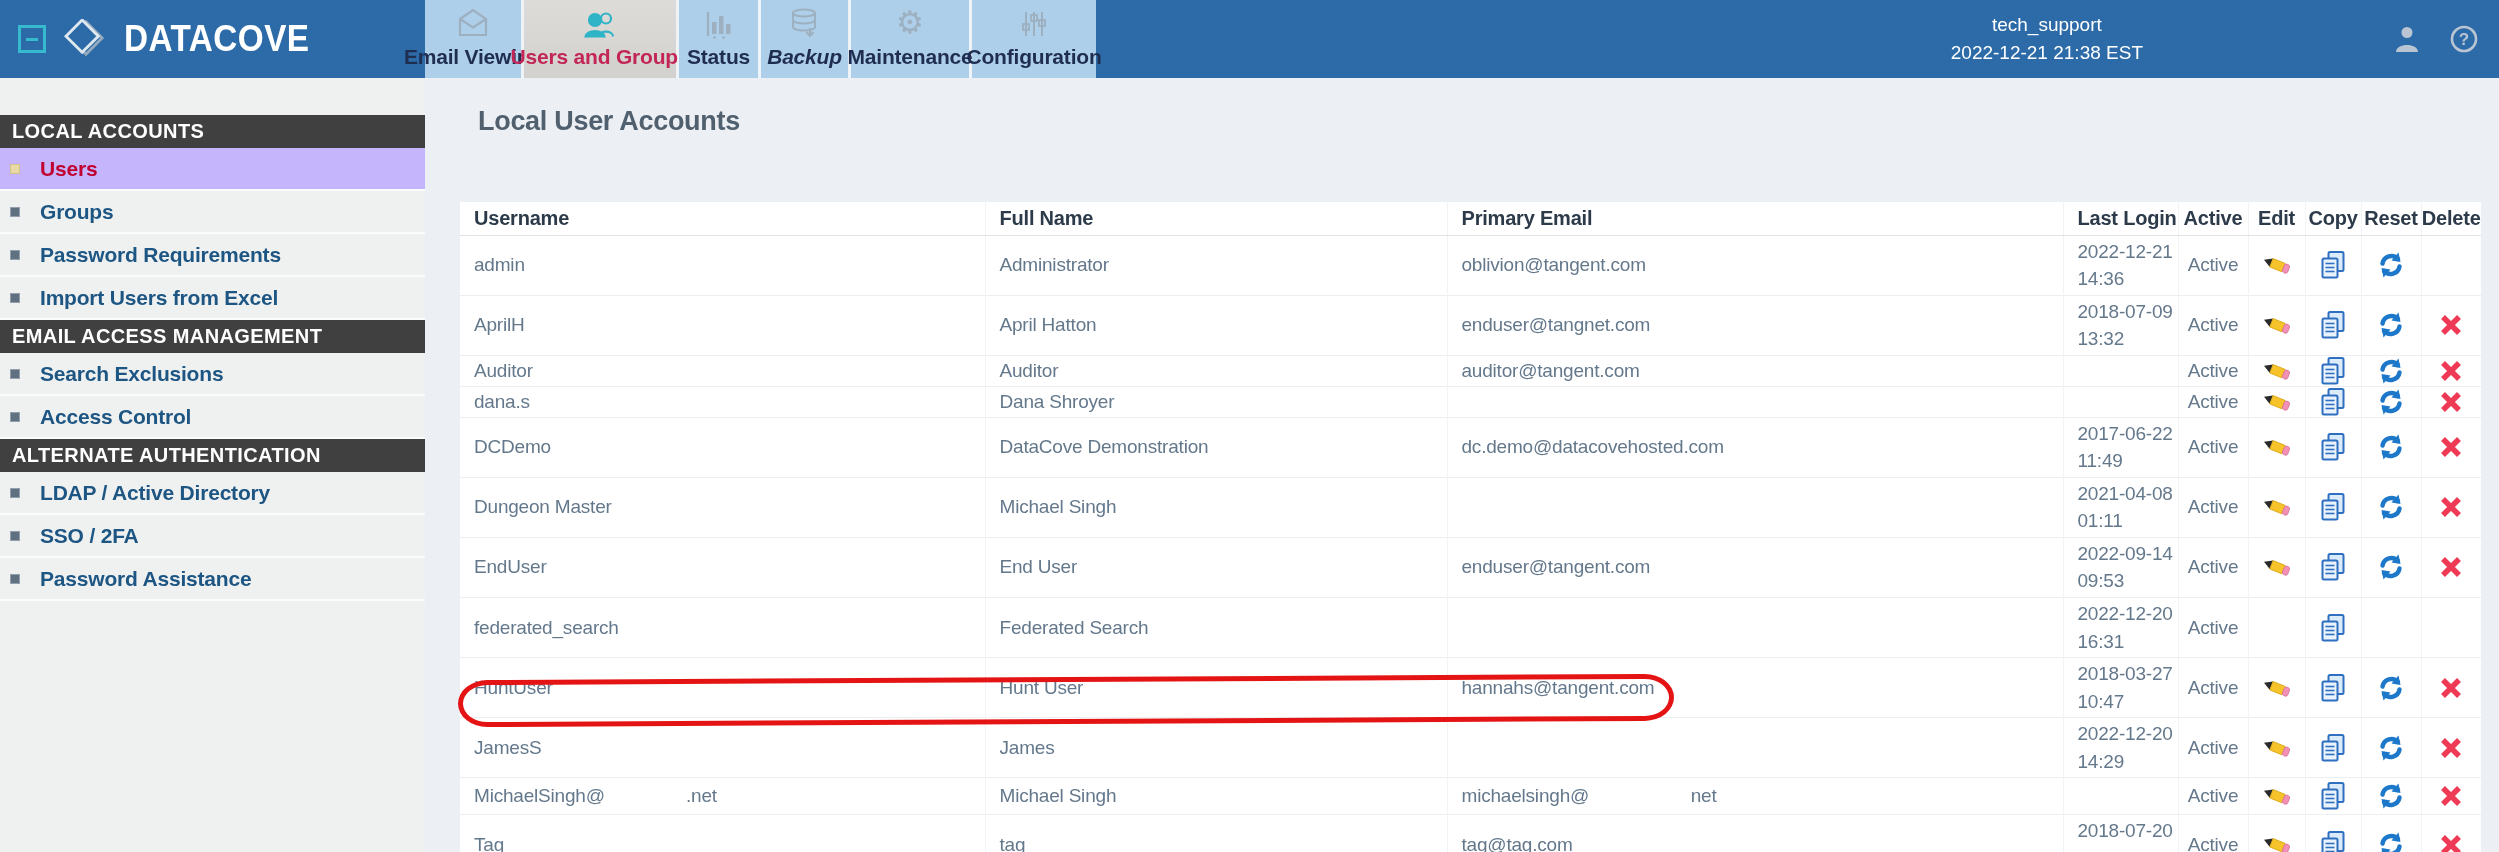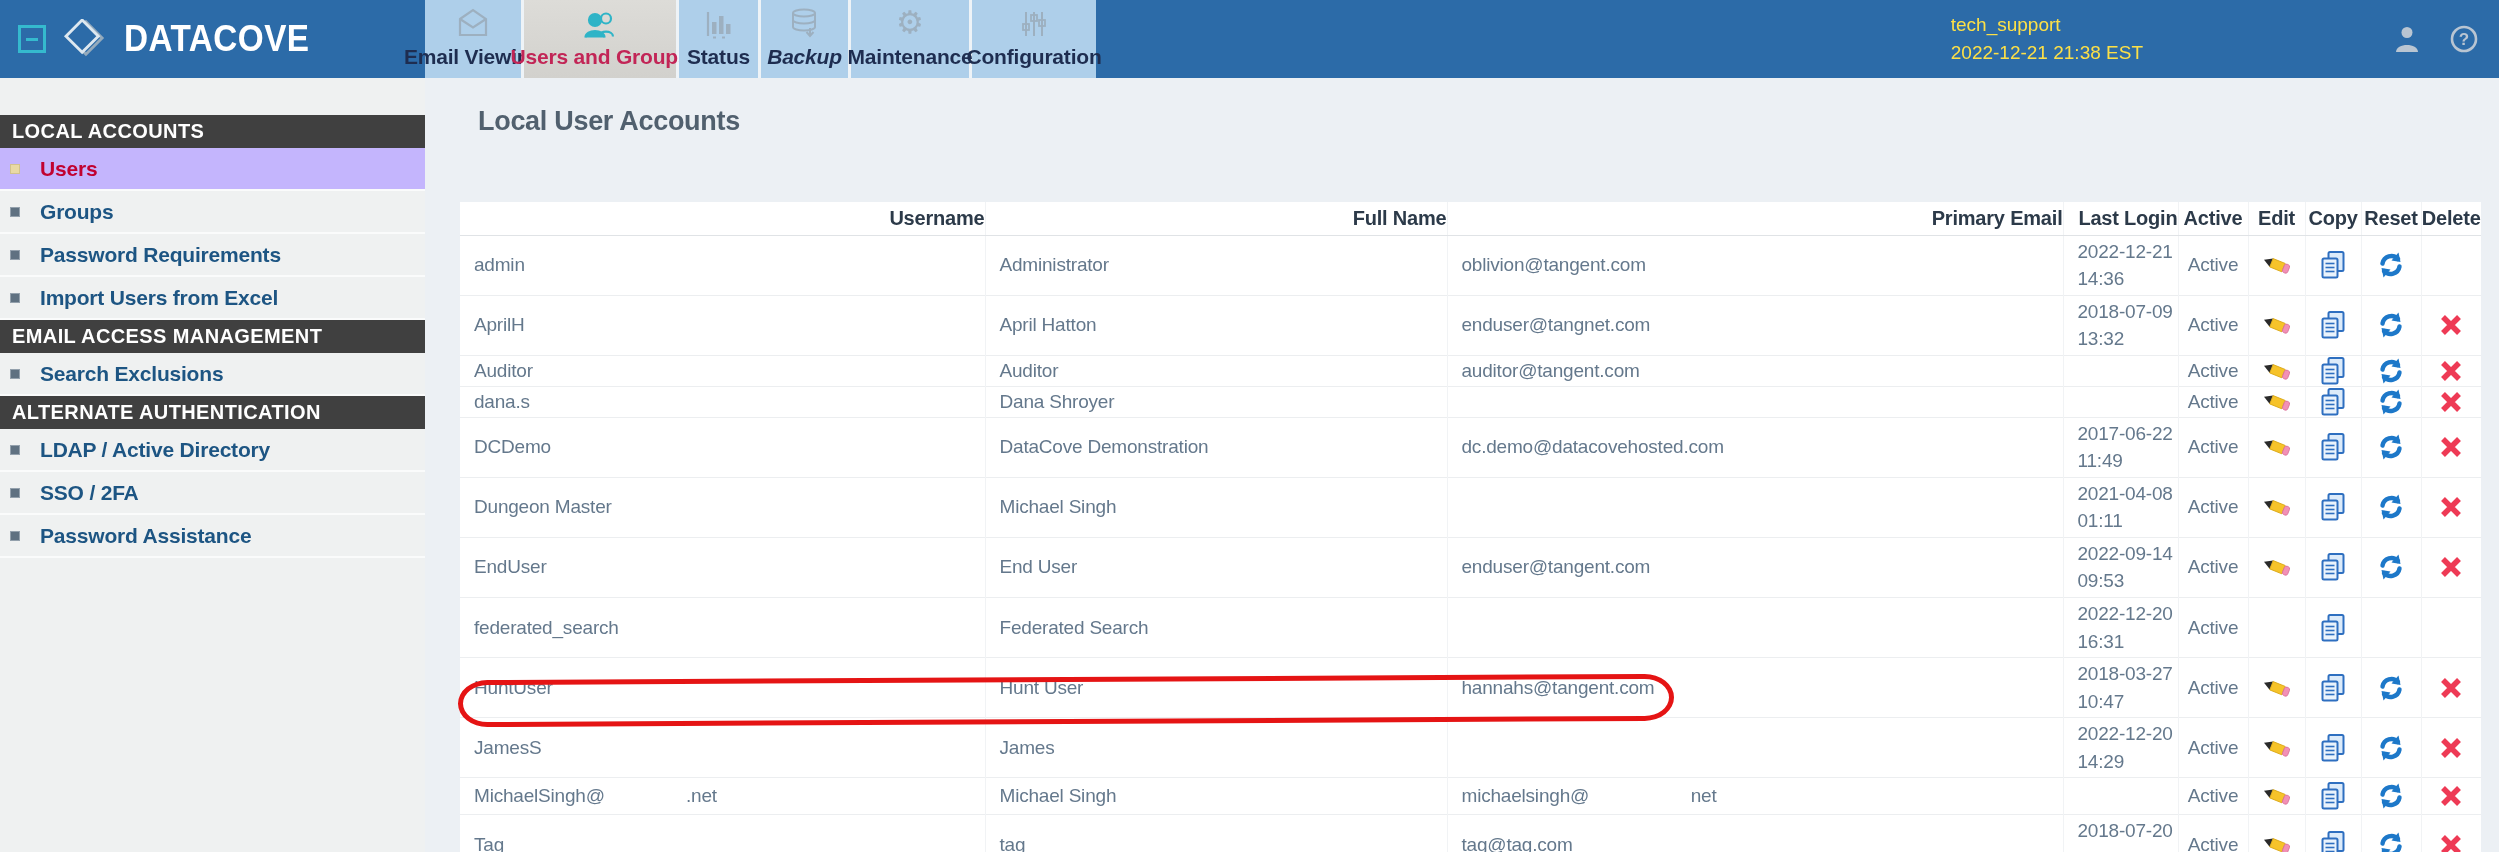--- a/index.html
+++ b/index.html
@@ -17,38 +17,38 @@
   .logo-mark { flex:0 0 auto; display:flex; align-items:center; }
   .brand-name { color:#fff; font-size:37px; font-weight:800; letter-spacing:.5px; display:inline-block; transform:scaleX(.9); transform-origin:left center; }
   .tabs { display:flex; gap:3px; background:#eef3f7; height:100%; }
   .tab { background:#aecfea; display:flex; flex-direction:column; align-items:center; justify-content:flex-end; padding:0 10px 9px 10px; gap:6px; cursor:pointer; }
   .tab-ev{width:96px;} .tab-ug{width:152px;} .tab-st{width:79px;} .tab-bk{width:87px;font-style:italic;} .tab-mt{width:118px;} .tab-cf{width:124px;}
   .tab.active { background:linear-gradient(#dddcd8,#d2d1cd); }
   .tab-icon { height:36px; display:flex; align-items:flex-end; justify-content:center; color:#9db0c0; }
   .gear-glyph { font-family:"DejaVu Sans",sans-serif; font-size:31px; line-height:34px; color:#9db0c0; }
   .tab-label { font-size:21px; font-weight:bold; color:#1e2d50; white-space:nowrap; letter-spacing:-.2px; }
   .tab.active .tab-label { color:#c22556; }
-  .user-info { margin-left:auto; align-self:center; text-align:left; color:#fde047; font-size:19px; line-height:1.5; margin-right:250px; }
+  .user-info { margin-left:auto; align-self:center; text-align:center; color:#ffffff; font-size:19px; line-height:1.5; margin-right:250px; }
   .topbar-icons { display:flex; align-items:center; gap:28px; margin-right:20px; }
   .hdr-ic { cursor:pointer; display:flex; align-items:center; }
   
   .sidebar { position:absolute; left:0; top:78px; width:425px; bottom:0; background:#eff1f1; padding-top:37px; }
   .side-section-header { height:33px; background:#404040; color:#fff; font-weight:bold; font-size:20px; letter-spacing:.4px; display:flex; align-items:center; padding-left:12px; }
   .side-item { height:43px; display:flex; align-items:center; border-bottom:2px solid #fafbfb; cursor:pointer; background:#eff1f1; }
   .side-item .bullet { width:10px; height:10px; margin-left:10px; background:#5f7181; border:1px solid #93a0ac; flex:0 0 auto; }
   .side-item .lbl { margin-left:20px; font-size:21px; font-weight:bold; color:#1d5583; letter-spacing:-.2px; }
   .side-item.active { background:#c4b5fd; }
   .side-item.active .lbl { color:#c10230; }
   .side-item.active .bullet { background:#e9d9a4; border-color:#d2c28c; }
   
   .content { position:absolute; left:425px; top:78px; right:0; bottom:0; }
   .page-title { position:absolute; left:53px; top:28px; font-size:27px; font-weight:bold; color:#51606e; letter-spacing:-.3px; }
   .table-wrap { position:absolute; left:35px; top:124px; width:2021px; background:#fff; }
   table { width:100%; border-collapse:collapse; table-layout:fixed; }
-  th { height:33px; text-align:right; font-size:20px; color:#2c3a49; padding-left:14px; border-bottom:1px solid #e0e3e6; white-space:nowrap; letter-spacing:-.2px; }
+  th { height:33px; text-align:left; font-size:20px; color:#2c3a49; padding-left:14px; border-bottom:1px solid #e0e3e6; white-space:nowrap; letter-spacing:-.2px; }
   td { font-size:19px; color:#64788c; padding-left:14px; vertical-align:middle; border-top:1px solid #eceef0; letter-spacing:-.2px; overflow:hidden; }
   th + th, td + td { border-left:1px solid #f1f3f5; }
   th.center, td.center { text-align:center; padding-left:0; }
   td.login { line-height:1.45; padding-top:2px; padding-bottom:2px; }
   tr.h50{height:50px;} tr.h48{height:48px;padding-left:39px;} tr.h37{height:37px;} tr.h30{height:30px;} tr.h28{height:28px;}
   .act { display:inline-flex; cursor:pointer; vertical-align:middle; }
   
   .annotation { position:absolute; left:458px; top:677px; width:1216px; height:47px;
     border:5px solid #e51414; border-radius:30px / 24px; transform:rotate(-.3deg); z-index:6; pointer-events:none; }
   svg.defs { position:absolute; width:0; height:0; }
@@ -218,20 +218,24 @@
   </div>
   <div class="side-item">
     <span class="bullet"></span>
     <span class="lbl">Import Users from Excel</span>
   </div>
   <div class="side-section-header">EMAIL ACCESS MANAGEMENT</div>
   <div class="side-item">
     <span class="bullet"></span>
     <span class="lbl">Search Exclusions</span>
   </div>
+  <div class="side-item">
+    <span class="bullet"></span>
+    <span class="lbl">Access Control</span>
+  </div>
   <div class="side-section-header">ALTERNATE AUTHENTICATION</div>
   <div class="side-item">
     <span class="bullet"></span>
     <span class="lbl">LDAP / Active Directory</span>
   </div>
   <div class="side-item">
     <span class="bullet"></span>
     <span class="lbl">SSO / 2FA</span>
   </div>
   <div class="side-item">

